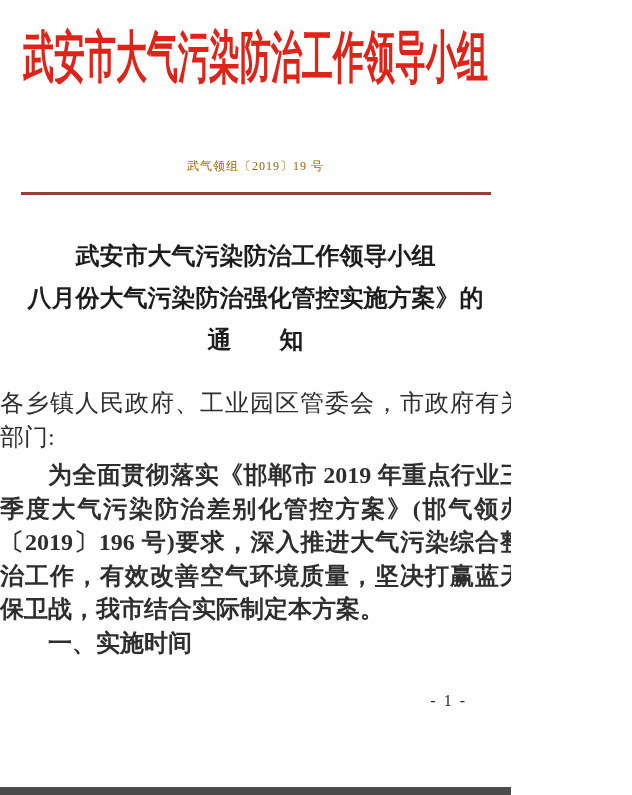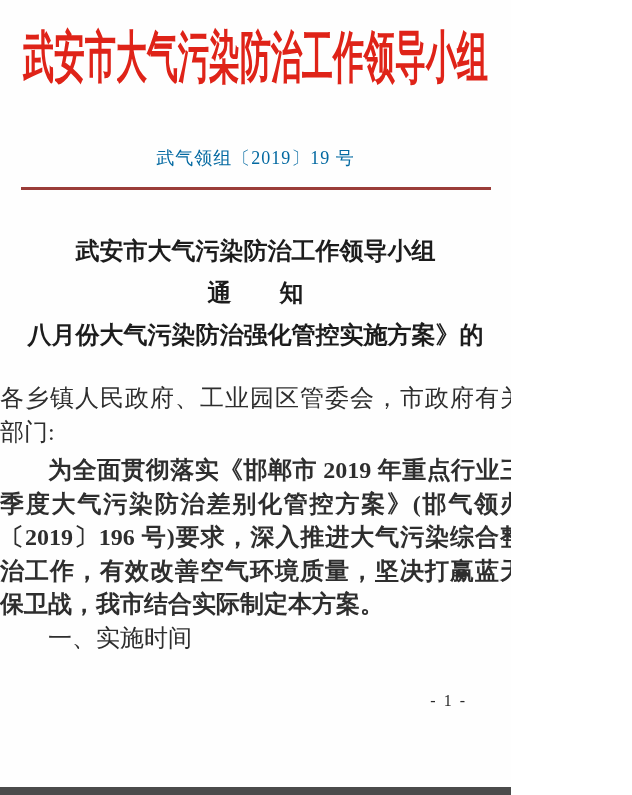--- a/index.html
+++ b/index.html
@@ -30,24 +30,24 @@
     display: inline-block;
     font-size: 31px;
     font-weight: bold;
     color: var(--letterhead-red);
     white-space: nowrap;
     transform: scaleY(1.8);
     transform-origin: 50% 30%;
     letter-spacing: 0px;
   }
   .doc-number {
-    margin-top: 44px;
+    margin-top: 56px;
     text-align: center;
-    font-size: 18px;
-    color: #0369a1;
+    font-size: 12px;
+    color: #a16207;
     letter-spacing: 1px;
   }
   .red-divider {
     width: 470px;
     height: 3px;
     margin: 17px auto 0 auto;
     background: var(--divider-red);
   }
   .title-block {
     margin-top: 40px;
@@ -60,21 +60,21 @@
   .body-block {
     width: 524px;
     margin: 26px auto 0 auto;
     font-size: 24px;
     line-height: 33.5px;
     color: var(--ink);
     text-align: justify;
   }
   .salutation { margin-bottom: 5px; }
   .indent { text-indent: 2em; font-weight: bold; }
-  .heading { font-weight: normal; }
+  .heading { font-weight: bold; }
   .page-number {
     position: absolute;
     top: 692px;
     right: 44px;
     font-size: 16px;
     color: #2a2a2a;
     letter-spacing: 2px;
   }
   .bottom-bar {
     position: absolute;
@@ -91,22 +91,22 @@
   <div class="letterhead-wrap">
     <div class="letterhead">武安市大气污染防治工作领导小组</div>
   </div>
 
   <div class="doc-number">武气领组〔2019〕19 号</div>
 
   <div class="red-divider"></div>
 
   <div class="title-block">
     <div>武安市大气污染防治工作领导小组</div>
+    <div>八月份大气污染防治强化管控实施方案》的</div>
     <div>通　　知</div>
-    <div>八月份大气污染防治强化管控实施方案》的</div>
   </div>
 
   <div class="body-block">
     <p class="salutation">各乡镇人民政府、工业园区管委会，市政府有关部门:</p>
     <p class="indent">为全面贯彻落实《邯郸市 2019 年重点行业三季度大气污染防治差别化管控方案》(邯气领办〔2019〕196 号)要求，深入推进大气污染综合整治工作，有效改善空气环境质量，坚决打赢蓝天保卫战，我市结合实际制定本方案。</p>
     <p class="indent heading">一、实施时间</p>
   </div>
 
   <div class="page-number">- 1 -</div>
 

